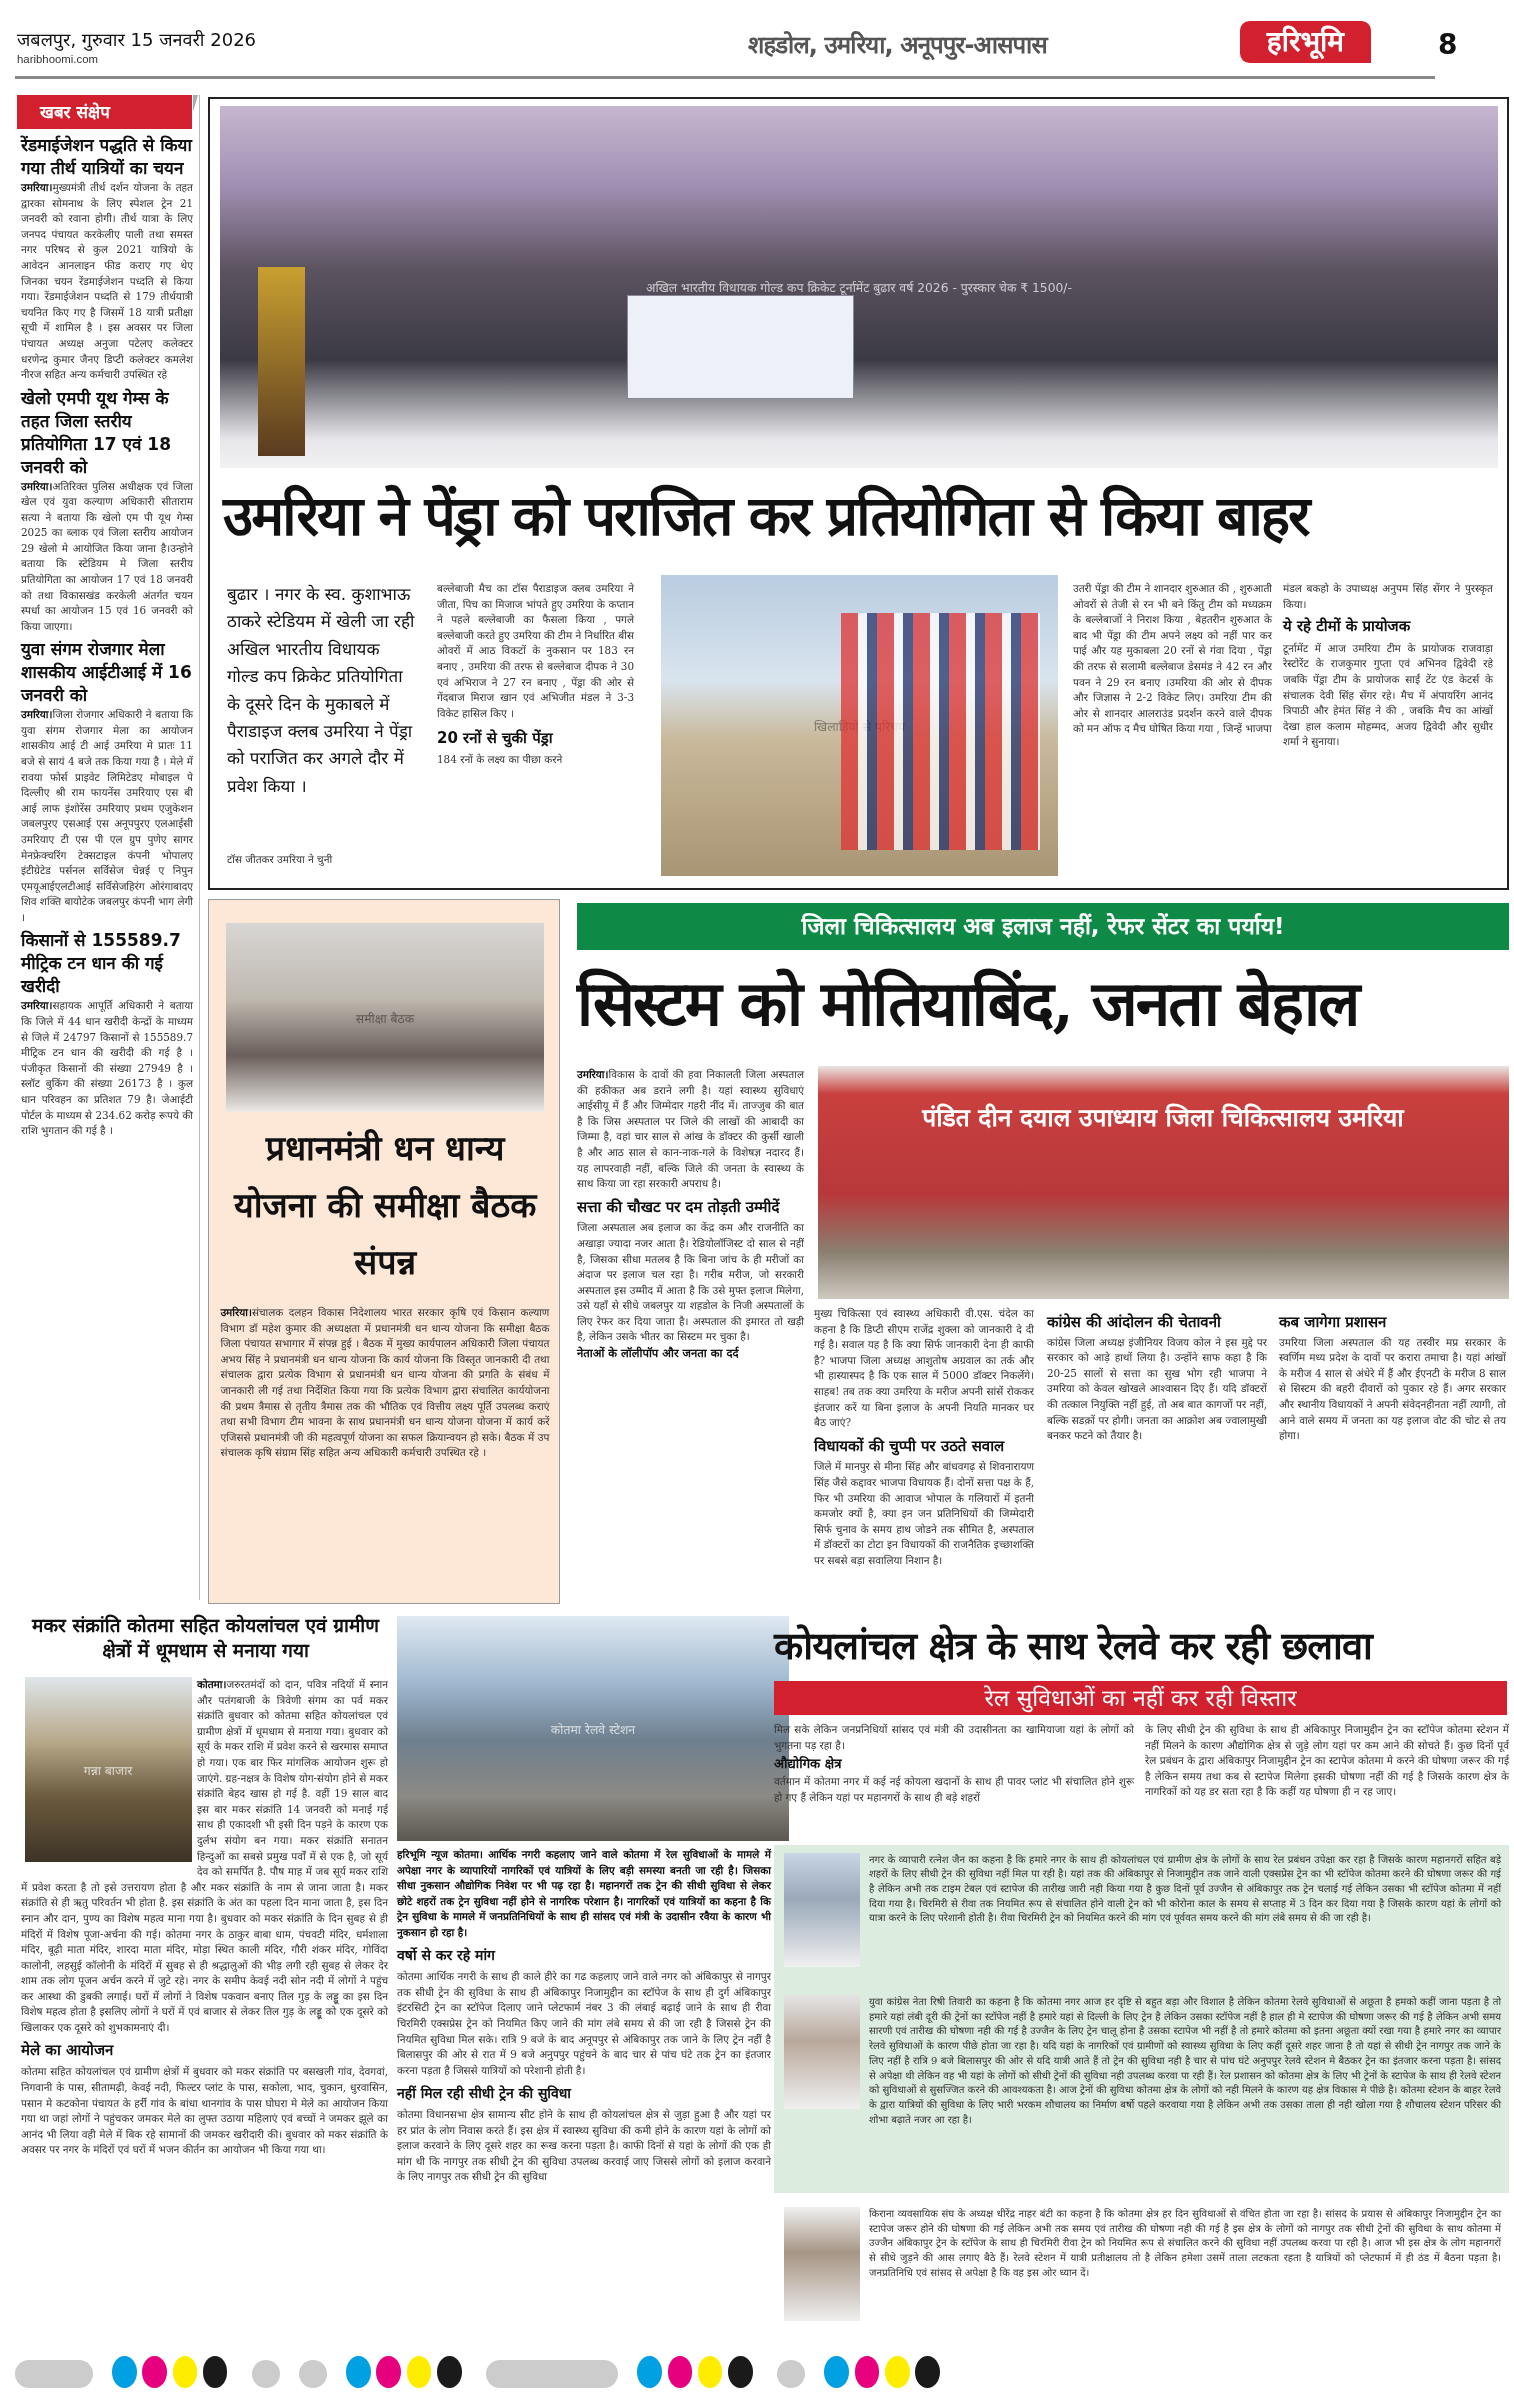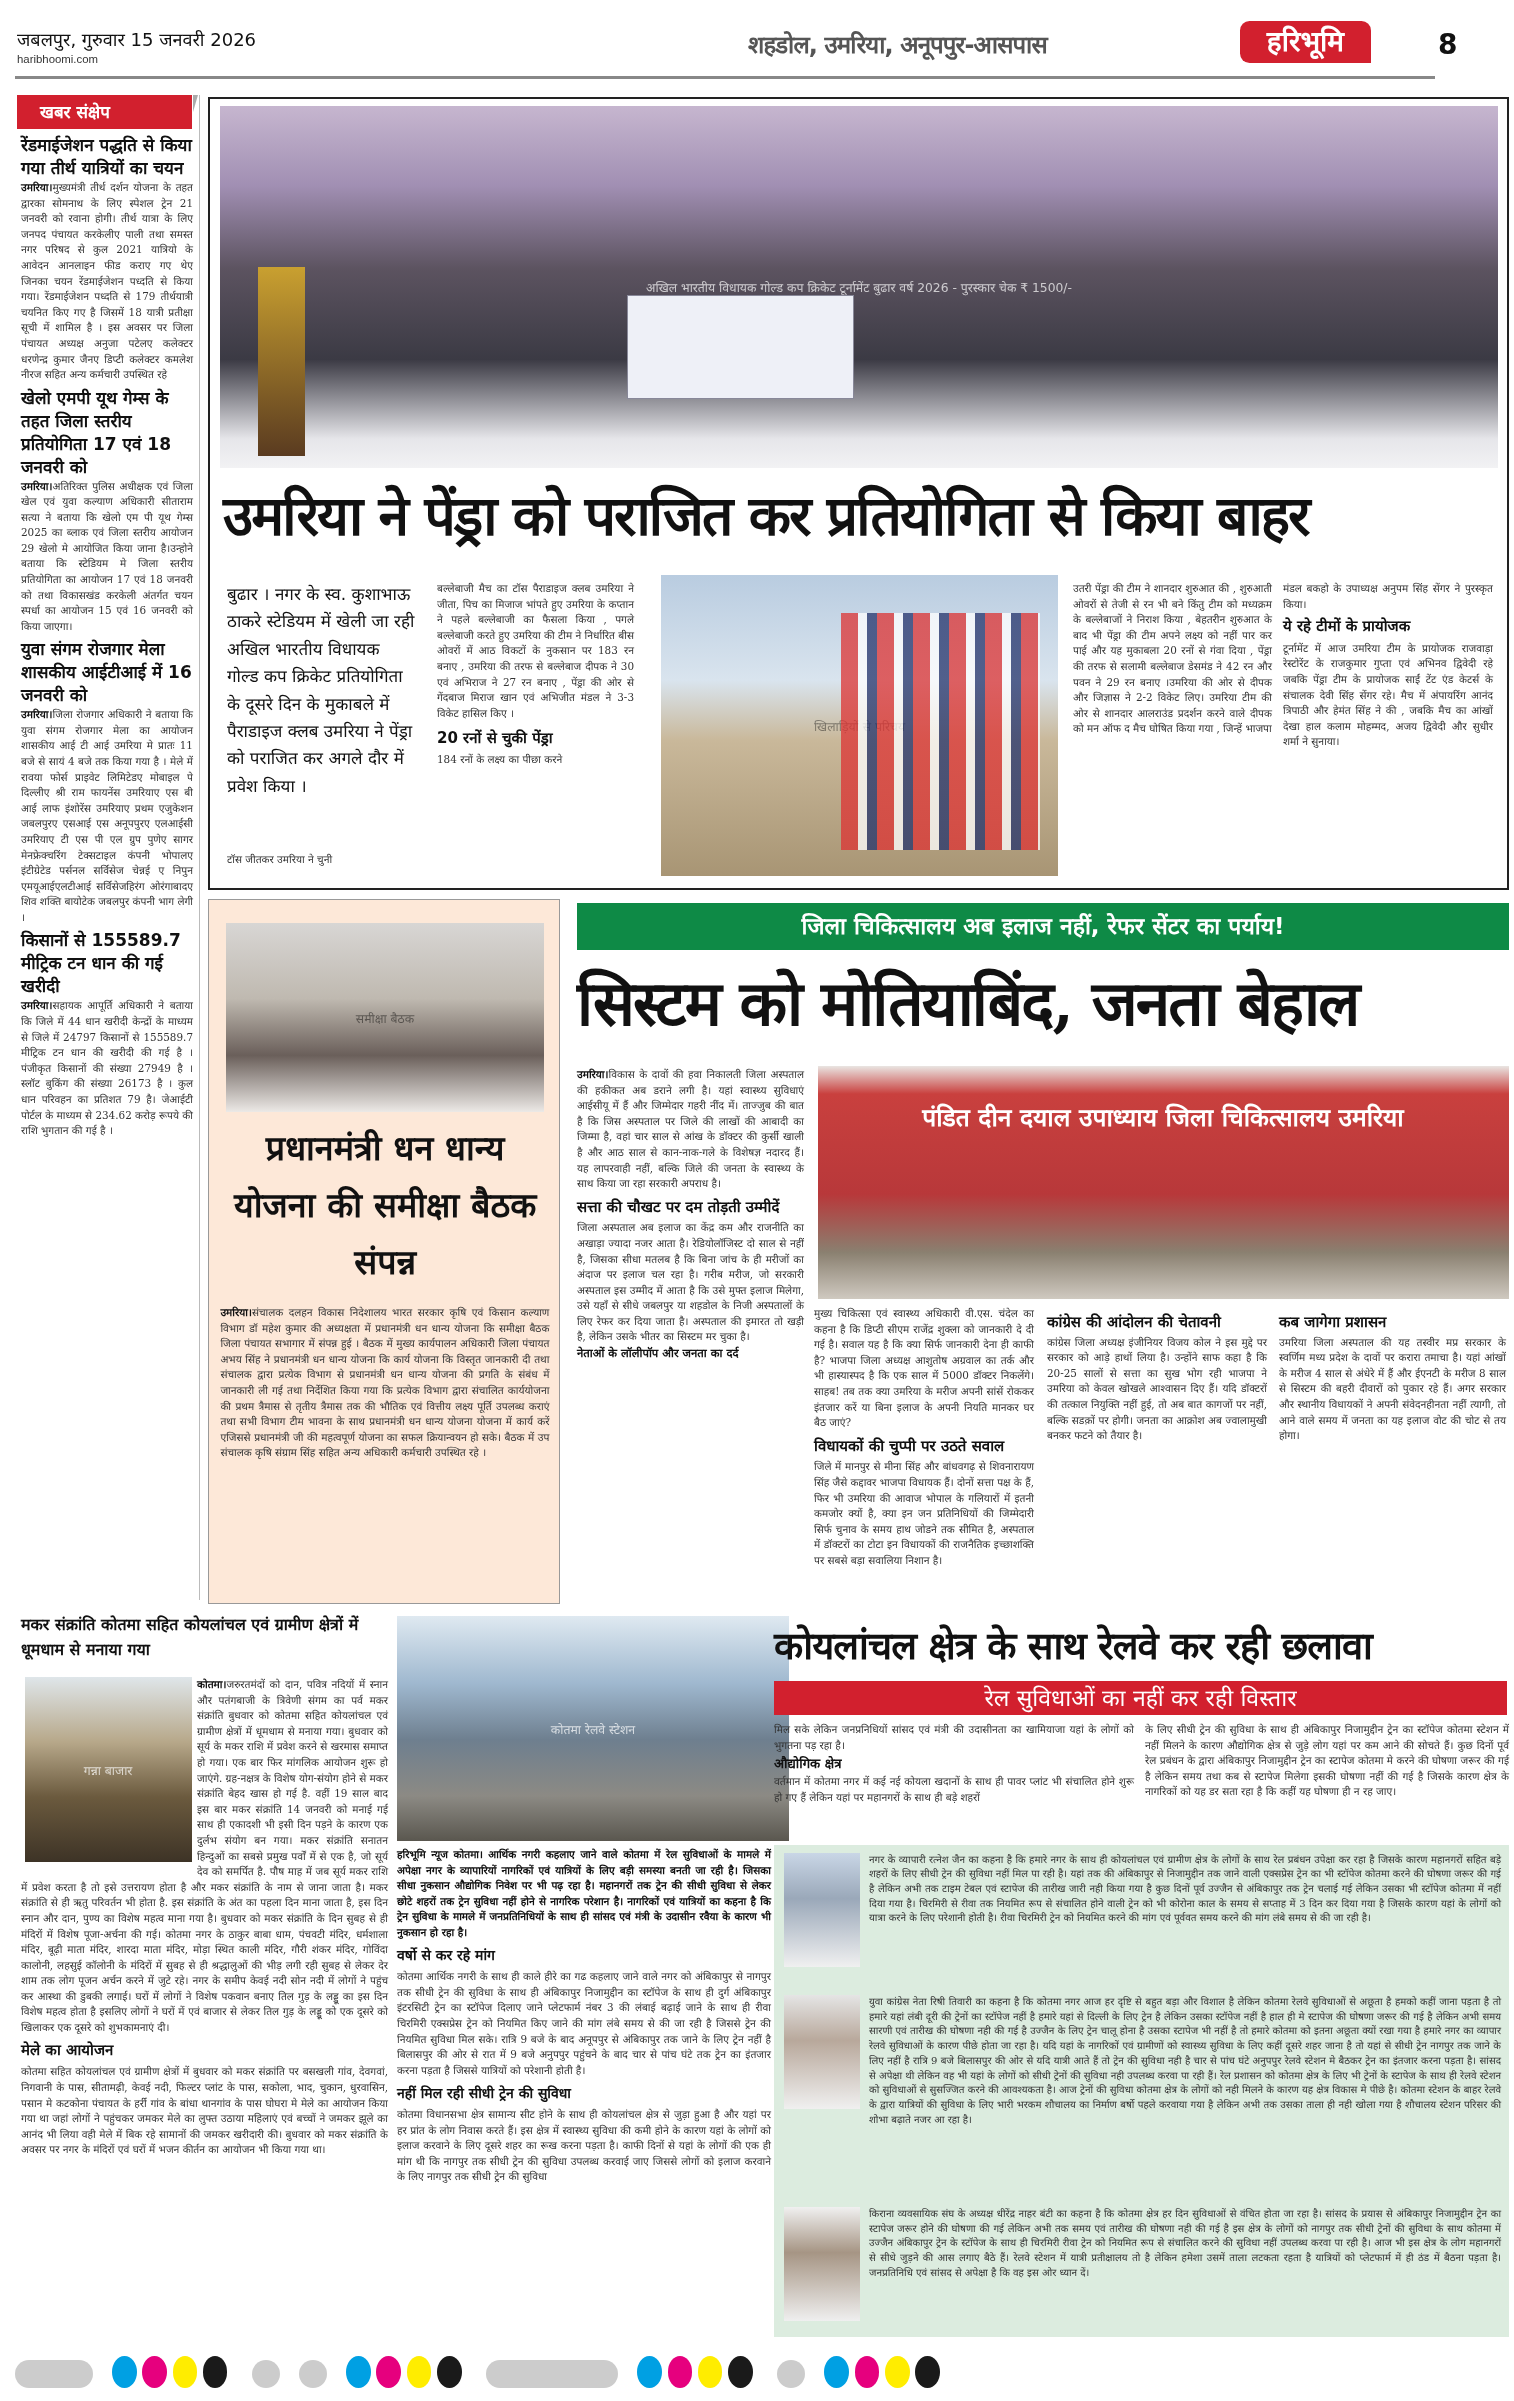--- a/index.html
+++ b/index.html
@@ -108,21 +108,21 @@
 </div>
 <div class="abs txt" style="left:1047px; top:1306px; width:220px;">
   <div class="hd" style="font-size:15px; line-height:21px; margin:5.7px 0 1.9px;">कांग्रेस की आंदोलन की चेतावनी</div>
   <span>कांग्रेस जिला अध्यक्ष इंजीनियर विजय कोल ने इस मुद्दे पर सरकार को आड़े हाथों लिया है। उन्होंने साफ कहा है कि 20-25 सालों से सत्ता का सुख भोग रही भाजपा ने उमरिया को केवल खोखले आश्वासन दिए हैं। यदि डॉक्टरों की तत्काल नियुक्ति नहीं हुई, तो अब बात कागजों पर नहीं, बल्कि सडक़ों पर होगी। जनता का आक्रोश अब ज्वालामुखी बनकर फटने को तैयार है।</span>
 </div>
 <div class="abs txt" style="left:1279px; top:1306px; width:227px;">
   <div class="hd" style="font-size:15px; line-height:21px; margin:5.7px 0 1.9px;">कब जागेगा प्रशासन</div>
   <span>उमरिया जिला अस्पताल की यह तस्वीर मप्र सरकार के स्वर्णिम मध्य प्रदेश के दावों पर करारा तमाचा है। यहां आंखों के मरीज 4 साल से अंधेरे में हैं और ईएनटी के मरीज 8 साल से सिस्टम की बहरी दीवारों को पुकार रहे हैं। अगर सरकार और स्थानीय विधायकों ने अपनी संवेदनहीनता नहीं त्यागी, तो आने वाले समय में जनता का यह इलाज वोट की चोट से तय होगा।</span>
 </div>
 
-<div class="abs hd" style="left:21px; top:1613px; width:369px; font-size:16px; line-height:24.6px; ">मकर संक्रांति कोतमा सहित कोयलांचल एवं ग्रामीण क्षेत्रों में धूमधाम से मनाया गया</div>
+<div class="abs hd" style="left:21px; top:1613px; width:369px; font-size:19px; line-height:24.6px; text-align:center;">मकर संक्रांति कोतमा सहित कोयलांचल एवं ग्रामीण क्षेत्रों में धूमधाम से मनाया गया</div>
 <div class="abs photo" style="left:24.6px; top:1677px; width:167px; height:185px; background:linear-gradient(180deg,#dfe6ea 0%,#b7a88a 35%,#6b5a3e 65%,#3d3326 100%);">
   <div class="ph-label">गन्ना बाजार</div>
 </div>
 <div class="abs txt" style="left:21px; top:1677px; width:367px; text-indent:0;">
   <div style="float:left; width:176px; height:189px;"></div>
   <b>कोतमा।</b><span>जरुरतमंदों को दान, पवित्र नदियों में स्नान और पतंगबाजी के त्रिवेणी संगम का पर्व मकर संक्रांति बुधवार को कोतमा सहित कोयलांचल एवं ग्रामीण क्षेत्रों में धूमधाम से मनाया गया। बुधवार को सूर्य के मकर राशि में प्रवेश करने से खरमास समाप्त हो गया। एक बार फिर मांगलिक आयोजन शुरू हो जाएंगे. ग्रह-नक्षत्र के विशेष योग-संयोग होने से मकर संक्रांति बेहद खास हो गई है. वहीं 19 साल बाद इस बार मकर संक्रांति 14 जनवरी को मनाई गई साथ ही एकादशी भी इसी दिन पड़ने के कारण एक दुर्लभ संयोग बन गया। मकर संक्रांति सनातन हिन्दुओं का सबसे प्रमुख पर्वों में से एक है, जो सूर्य देव को समर्पित है. पौष माह में जब सूर्य मकर राशि में प्रवेश करता है तो इसे उत्तरायण होता है और मकर संक्रांति के नाम से जाना जाता है। मकर संक्रांति से ही ऋतु परिवर्तन भी होता है. इस संक्रांति के अंत का पहला दिन माना जाता है, इस दिन स्नान और दान, पुण्य का विशेष महत्व माना गया है। बुधवार को मकर संक्रांति के दिन सुबह से ही मंदिरों में विशेष पूजा-अर्चना की गई। कोतमा नगर के ठाकुर बाबा धाम, पंचवटी मंदिर, धर्मशाला मंदिर, बूढ़ी माता मंदिर, शारदा माता मंदिर, मोड़ा स्थित काली मंदिर, गौरी शंकर मंदिर, गोविंदा कालोनी, लहसुई कॉलोनी के मंदिरों में सुबह से ही श्रद्धालुओं की भीड़ लगी रही सुबह से लेकर देर शाम तक लोग पूजन अर्चन करने में जुटे रहे। नगर के समीप केवई नदी सोन नदी में लोगों ने पहुंच कर आस्था की डुबकी लगाई। घरों में लोगों ने विशेष पकवान बनाए तिल गुड़ के लड्डू का इस दिन विशेष महत्व होता है इसलिए लोगों ने घरों में एवं बाजार से लेकर तिल गुड़ के लड्डू को एक दूसरे को खिलाकर एक दूसरे को शुभकामनाएं दी।</span>
   <div class="hd" style="font-size:15px; line-height:23px; margin:3.8px 0 1.9px; clear:both;">मेले का आयोजन</div>
   <span>कोतमा सहित कोयलांचल एवं ग्रामीण क्षेत्रों में बुधवार को मकर संक्रांति पर बसखली गांव, देवगवां, निगवानी के पास, सीतामढ़ी, केवई नदी, फिल्टर प्लांट के पास, सकोला, भाद, चुकान, धुरवासिन, पसान मे कटकोना पंचायत के हर्री गांव के बांधा थानगांव के पास घोघरा मे मेले का आयोजन किया गया था जहां लोगों ने पहुंचकर जमकर मेले का लुफ्त उठाया महिलाएं एवं बच्चों ने जमकर झूले का आनंद भी लिया वही मेले में बिक रहे सामानों की जमकर खरीदारी की। बुधवार को मकर संक्रांति के अवसर पर नगर के मंदिरों एवं घरों में भजन कीर्तन का आयोजन भी किया गया था।</span>
 </div>
 
@@ -138,21 +138,21 @@
   <div class="hd" style="font-size:14px; line-height:23px; margin:3.8px 0 1.9px;">नहीं मिल रही सीधी ट्रेन की सुविधा</div>
   <span>कोतमा विधानसभा क्षेत्र सामान्य सीट होने के साथ ही कोयलांचल क्षेत्र से जुड़ा हुआ है और यहां पर हर प्रांत के लोग निवास करते हैं। इस क्षेत्र में स्वास्थ्य सुविधा की कमी होने के कारण यहां के लोगों को इलाज करवाने के लिए दूसरे शहर का रूख करना पड़ता है। काफी दिनों से यहां के लोगों की एक ही मांग थी कि नागपुर तक सीधी ट्रेन की सुविधा उपलब्ध करवाई जाए जिससे लोगों को इलाज करवाने के लिए नागपुर तक सीधी ट्रेन की सुविधा</span>
 </div>
 <div class="abs txt" style="left:774px; top:1722px; width:360px;">
   <span>मिल सके लेकिन जनप्रनिधियों सांसद एवं मंत्री की उदासीनता का खामियाजा यहां के लोगों को भुगतना पड़ रहा है।</span>
   <div class="hd" style="font-size:13.2px; line-height:21px; margin:0 0;">औद्योगिक क्षेत्र</div>
   <span>वर्तमान में कोतमा नगर में कई नई कोयला खदानों के साथ ही पावर प्लांट भी संचालित होने शुरू हो गए हैं लेकिन यहां पर महानगरों के साथ ही बड़े शहरों</span>
 </div>
 <div class="abs txt" style="left:1145px; top:1722px; width:364px;">के लिए सीधी ट्रेन की सुविधा के साथ ही अंबिकापुर निजामुद्दीन ट्रेन का स्टॉपेज कोतमा स्टेशन में नहीं मिलने के कारण औद्योगिक क्षेत्र से जुड़े लोग यहां पर कम आने की सोचते हैं। कुछ दिनों पूर्व रेल प्रबंधन के द्वारा अंबिकापुर निजामुद्दीन ट्रेन का स्टापेज कोतमा मे करने की घोषणा जरूर की गई है लेकिन समय तथा कब से स्टापेज मिलेगा इसकी घोषणा नहीं की गई है जिसके कारण क्षेत्र के नागरिकों को यह डर सता रहा है कि कहीं यह घोषणा ही न रह जाए।</div>
 
-<div class="abs mint" style="left:774px; top:1845px; width:735px; height:492px;">
+<div class="abs mint" style="left:774px; top:1845px; width:735px; height:348px;">
   <div class="abs photo" style="left:9.5px; top:7.6px; width:76px; height:114px; background:linear-gradient(180deg,#c9d6e6 0%,#9aa8b9 40%,#f0f0f0 100%);"></div>
   <div class="abs txt" style="left:95px; top:7.6px; width:632px; font-size:10px; line-height:14.7px;">नगर के व्यापारी रत्नेश जैन का कहना है कि हमारे नगर के साथ ही कोयलांचल एवं ग्रामीण क्षेत्र के लोगों के साथ रेल प्रबंधन उपेक्षा कर रहा है जिसके कारण महानगरों सहित बड़े शहरों के लिए सीधी ट्रेन की सुविधा नहीं मिल पा रही है। यहां तक की अंबिकापुर से निजामुद्दीन तक जाने वाली एक्सप्रेस ट्रेन का भी स्टॉपेज कोतमा करने की घोषणा जरूर की गई है लेकिन अभी तक टाइम टेबल एवं स्टापेज की तारीख जारी नही किया गया है कुछ दिनों पूर्व उज्जैन से अंबिकापुर तक ट्रेन चलाई गई लेकिन उसका भी स्टॉपेज कोतमा में नहीं दिया गया है। चिरमिरी से रीवा तक नियमित रूप से संचालित होने वाली ट्रेन को भी कोरोना काल के समय से सप्ताह में 3 दिन कर दिया गया है जिसके कारण यहां के लोगों को यात्रा करने के लिए परेशानी होती है। रीवा चिरमिरी ट्रेन को नियमित करने की मांग एवं पूर्ववत समय करने की मांग लंबे समय से की जा रही है।</div>
   <div class="abs photo" style="left:9.5px; top:150px; width:76px; height:114px; background:linear-gradient(180deg,#e5e5e5 0%,#b8a89b 40%,#f0f0f0 100%);"></div>
   <div class="abs txt" style="left:95px; top:150px; width:632px; font-size:10px; line-height:14.7px;">युवा कांग्रेस नेता रिषी तिवारी का कहना है कि कोतमा नगर आज हर दृष्टि से बहुत बड़ा और विशाल है लेकिन कोतमा रेलवे सुविधाओं से अछूता है हमको कहीं जाना पड़ता है तो हमारे यहां लंबी दूरी की ट्रेनों का स्टॉपेज नहीं है हमारे यहां से दिल्ली के लिए ट्रेन है लेकिन उसका स्टॉपेज नहीं है हाल ही मे स्टापेज की घोषणा जरूर की गई है लेकिन अभी समय सारणी एवं तारीख की घोषणा नही की गई है उज्जैन के लिए ट्रेन चालू होना है उसका स्टापेज भी नहीं है तो हमारे कोतमा को इतना अछूता क्यों रखा गया है हमारे नगर का व्यापार रेलवे सुविधाओं के कारण पीछे होता जा रहा है। यदि यहां के नागरिकों एवं ग्रामीणों को स्वास्थ्य सुविधा के लिए कहीं दूसरे शहर जाना है तो यहां से सीधी ट्रेन नागपुर तक जाने के लिए नहीं है रात्रि 9 बजे बिलासपुर की ओर से यदि यात्री आते हैं तो ट्रेन की सुविधा नही है चार से पांच घंटे अनुपपुर रेलवे स्टेशन मे बैठकर ट्रेन का इंतजार करना पड़ता है। सांसद से अपेक्षा थी लेकिन वह भी यहां के लोगों को सीधी ट्रेनों की सुविधा नही उपलब्ध करवा पा रही हैं। रेल प्रशासन को कोतमा क्षेत्र के लिए भी ट्रेनों के स्टापेज के साथ ही रेलवे स्टेशन को सुविधाओं से सुसज्जित करने की आवश्यकता है। आज ट्रेनों की सुविधा कोतमा क्षेत्र के लोगों को नही मिलने के कारण यह क्षेत्र विकास मे पीछे है। कोतमा स्टेशन के बाहर रेलवे के द्वारा यात्रियों की सुविधा के लिए भारी भरकम शौचालय का निर्माण बर्षो पहले करवाया गया है लेकिन अभी तक उसका ताला ही नही खोला गया है शौचालय स्टेशन परिसर की शोभा बढ़ाते नजर आ रहा है।</div>
   <div class="abs photo" style="left:9.5px; top:362px; width:76px; height:114px; background:linear-gradient(180deg,#f0f0f0 0%,#a69584 40%,#efefef 100%);"></div>
   <div class="abs txt" style="left:95px; top:362px; width:632px; font-size:10px; line-height:14.7px;">किराना व्यवसायिक संघ के अध्यक्ष धीरेंद्र नाहर बंटी का कहना है कि कोतमा क्षेत्र हर दिन सुविधाओं से वंचित होता जा रहा है। सांसद के प्रयास से अंबिकापुर निजामुद्दीन ट्रेन का स्टापेज जरूर होने की घोषणा की गई लेकिन अभी तक समय एवं तारीख की घोषणा नही की गई है इस क्षेत्र के लोगों को नागपुर तक सीधी ट्रेनों की सुविधा के साथ कोतमा में उज्जैन अंबिकापुर ट्रेन के स्टॉपेज के साथ ही चिरमिरी रीवा ट्रेन को नियमित रूप से संचालित करने की सुविधा नहीं उपलब्ध करवा पा रही है। आज भी इस क्षेत्र के लोग महानगरों से सीधे जुड़ने की आस लगाए बैठे हैं। रेलवे स्टेशन में यात्री प्रतीक्षालय तो है लेकिन हमेशा उसमें ताला लटकता रहता है यात्रियों को प्लेटफार्म में ही ठंड में बैठना पड़ता है। जनप्रतिनिधि एवं सांसद से अपेक्षा है कि वह इस ओर ध्यान दें।</div>
 </div>
 
 <div class="abs" style="left:15px; top:2355px; width:1495px; height:38px; display:flex; align-items:center; gap:19px;">
   <span class="pill" style="width:78px;"></span>

